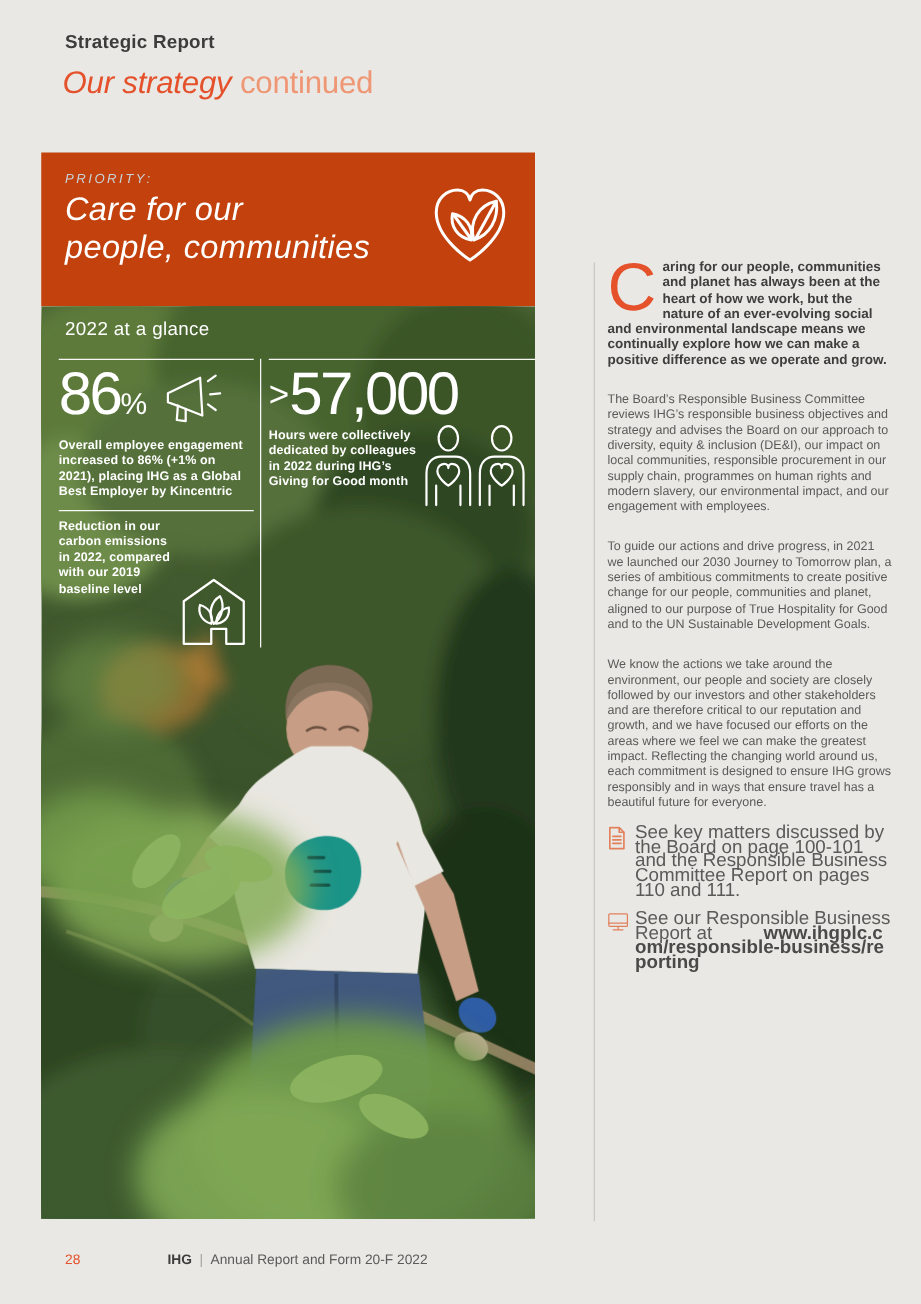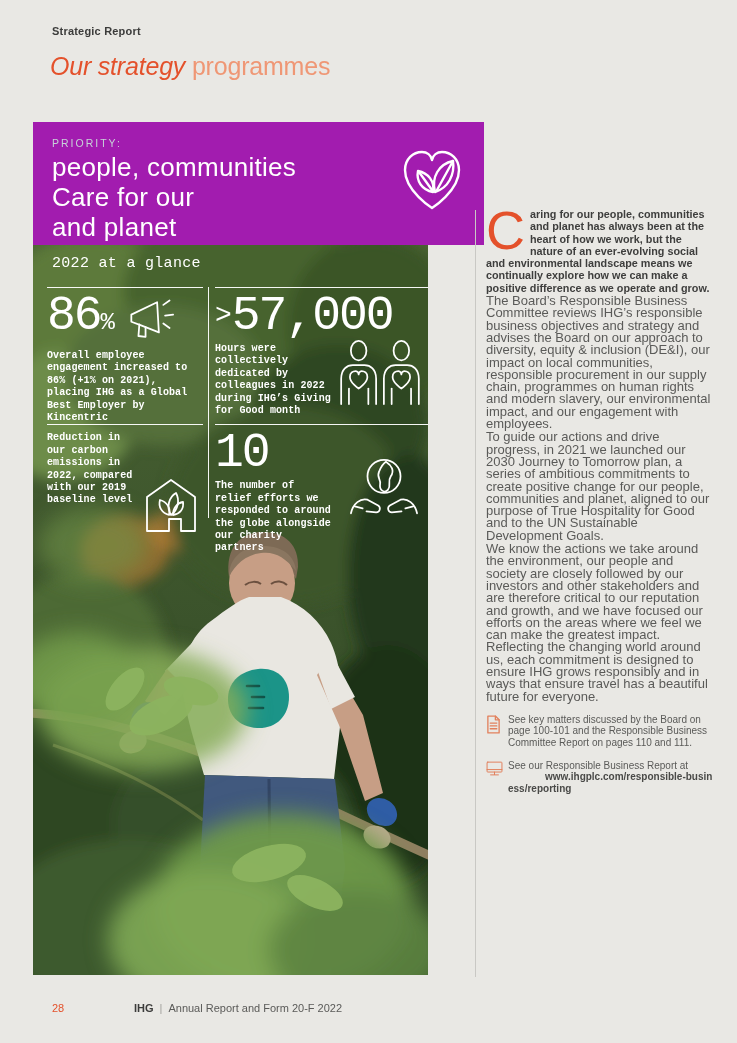--- a/index.html
+++ b/index.html
@@ -7,33 +7,33 @@
   body {
     background:#e9e8e4;
     font-family:"Liberation Sans", sans-serif;
     position:relative;
     overflow:hidden;
     color:#3d3d3c;
   }
   .abs { position:absolute; }
 
   
-  .eyebrow { left:52px; top:25px; font-size:11px; font-weight:bold; color:#3c3c3b; letter-spacing:.2px; }
+  .eyebrow { left:52px; top:25px; font-size:15px; font-weight:bold; color:#3c3c3b; letter-spacing:.2px; }
   .page-title { left:50px; top:52px; font-size:25px; letter-spacing:-.2px; }
   .page-title .main { color:#e4512b;font-style:italic; }
   .page-title .suffix { color:#ef9775; }
 
   
-  .banner { left:33px; top:122px; width:451px; height:123px; background:#a21caf; color:#fff; }
+  .banner { left:33px; top:122px; width:395px; height:123px; background:#c2410c; color:#fff;font-style:italic; }
   .banner-label { position:absolute; left:19px; top:15px; font-size:10.5px; letter-spacing:2px; color:#c7d3d8; }
   .banner-title { position:absolute; left:19px; top:30px; font-size:26px; line-height:30px; font-weight:400; letter-spacing:.3px; }
   .banner-icon { position:absolute; right:17px; top:24px; width:70px; height:70px; }
 
   
-  .photo { left:33px; top:245px; width:395px; height:730px; overflow:hidden;font-family:Liberation Mono, monospace; }
+  .photo { left:33px; top:245px; width:395px; height:730px; overflow:hidden; }
   .photo svg.scene { position:absolute; left:0; top:0; width:100%; height:100%; }
 
   .glance-heading { position:absolute; left:19px; top:10px; font-size:15px; color:#fff; letter-spacing:.3px; }
 
   .stats { position:absolute; left:14px; top:42px; width:381px; display:grid;
            grid-template-columns:156px 1fr; column-gap:12px; color:#fff; }
   .stat { border-top:1px solid rgba(255,255,255,.95); position:relative; padding-top:4px; min-height:121px; }
   .stat.r2 { min-height:112px; }
   .stats-divider { position:absolute; left:161px; top:0; width:1px; height:231px; background:rgba(255,255,255,.95); }
   .stat-number { font-size:48px; line-height:48px; letter-spacing:-2px; font-weight:400; white-space:nowrap; }
@@ -41,49 +41,48 @@
   .stat-number .unit { font-size:24px; letter-spacing:0; }
   .stat-caption { font-size:10px; line-height:12.4px; font-weight:bold; margin-top:3px; letter-spacing:.1px; }
   .num-row { display:flex; align-items:flex-start; }
   .icon-white { stroke:#fff; fill:none; stroke-width:2; stroke-linecap:round; stroke-linejoin:round; }
 
   
   .vrule { left:475px; top:210px; width:1px; height:767px; background:#c9c8c4; }
   .article { left:486px; top:208px; width:228px; }
   .intro { font-size:10.8px; line-height:12.3px; font-weight:bold; color:#3e3e3d; }
   .dropcap { float:left; font-size:54px; line-height:42px; height:40px; color:#e4512b; margin:1px 5px 0 0; font-weight:400; }
-  .article p.body { font-size:13px; line-height:12.3px; color:#5a5a58; margin-top:1px; }
+  .article p.body { font-size:10px; line-height:12.3px; color:#5a5a58; margin-top:20px; }
   .note { display:flex; margin-top:11px; }
   .note-icon { flex:0 0 22px; padding-top:1px; }
-  .note-text { font-size:10px; line-height:11.6px; color:#5a5a58; }
+  .note-text { font-size:15px; line-height:11.6px; color:#5a5a58; }
   .note-text .link { font-weight:bold; color:#4a4a48; word-break:break-all;margin-left:37px; }
   .icon-orange { stroke:#e2805c; fill:none; stroke-width:1.4; stroke-linecap:round; stroke-linejoin:round; }
 
   
   .footer { left:52px; top:1002px; width:640px; display:flex; align-items:center; font-size:11px; }
   .footer .pnum { color:#e4512b; width:53px; }
   .footer .brand { font-weight:bold; color:#3c3c3b;margin-left:29px; }
   .footer .sep { color:#a3a29e; margin:0 6px; }
   .footer .doc { color:#5a5a58; }
 </style>
 </head>
 <body>
 
 <div class="abs eyebrow">Strategic Report</div>
 <div class="abs page-title">
   <span class="main">Our strategy</span>
-  <span class="suffix"> </span><span class="suffix">programmes</span>
+  <span class="suffix"> </span><span class="suffix">continued</span>
 </div>
 
 <div class="abs banner">
   <div class="banner-label">PRIORITY:</div>
   <div class="banner-title">
+    <div>Care for our</div>
     <div>people, communities</div>
-    <div>Care for our</div>
-    <div>and planet</div>
   </div>
   <svg class="banner-icon icon-white" viewBox="0 0 70 70" style="stroke-width:2.4">
     <path d="M35 62 C35 62 8 45 8 24 C8 13 16 6 25 6 C30 6 34 9 35 14 C36 9 40 6 45 6 C54 6 62 13 62 24 C62 45 35 62 35 62 Z"></path>
     <path d="M38 46 C34 31 42 18 56 15 C58 29 51 42 38 46 Z"></path>
     <path d="M56 15 L40 44"></path>
     <path d="M36 46 C25 44 19 35 21 25 C31 27 38 35 36 46 Z"></path>
     <path d="M22 26 L35 44"></path>
   </svg>
 </div>
 
@@ -210,32 +209,20 @@
     <div class="stat r2">
       <div class="stat-caption" style="max-width:95px">Reduction in our carbon emissions in 2022, compared with our 2019 baseline level</div>
       <svg class="icon-white" viewBox="0 0 64 64" width="64" height="64" style="position:absolute;left:92px;top:46px;stroke-width:1.8">
         <path d="M8 60 L8 26 L32 9 L56 26 L56 60 L42 60 L42 48 L30 48 L30 60 Z"></path>
         <path d="M32 44 C27 36 30 26 37 22 C41 29 39 39 32 44 Z"></path>
         <path d="M30 44 C23 42 19 36 21 29 C28 31 32 37 30 44 Z"></path>
         <path d="M34 44 C34 37 38 32 44 31 C45 38 41 43 34 44 Z"></path>
       </svg>
     </div>
 
-    <div class="stat r2">
-      <div class="stat-number"><span>10</span></div>
-      <div class="stat-caption" style="max-width:118px">The number of relief efforts we responded to around the globe alongside our charity partners</div>
-      <svg class="icon-white" viewBox="0 0 76 72" width="74" height="70" style="position:absolute;left:132px;top:28px;stroke-width:1.8">
-        <circle cx="38" cy="24" r="17"></circle>
-        <path d="M40 9 C46 13 49 18 45 24 C41 30 46 33 42 38 C38 42 33 38 34 32 C35 27 30 25 33 19 C35 14 37 11 40 9 Z"></path>
-        <path d="M4 62 C6 52 14 46 21 48 L32 54 C35 56 34 61 30 61 L20 60"></path>
-        <path d="M8 55 L16 57"></path>
-        <path d="M72 62 C70 52 62 46 55 48 L44 54 C41 56 42 61 46 61 L56 60"></path>
-        <path d="M68 55 L60 57"></path>
-      </svg>
-    </div>
   </div>
 </div>
 
 <div class="abs vrule"></div>
 <div class="abs article">
   <p class="intro"><span class="dropcap">C</span><span>aring for our people, communities and planet has always been at the heart of how we work, but the nature of an ever-evolving social and environmental landscape means we continually explore how we can make a positive difference as we operate and grow.</span></p>
   <p class="body">The Board’s Responsible Business Committee reviews IHG’s responsible business objectives and strategy and advises the Board on our approach to diversity, equity &amp; inclusion (DE&amp;I), our impact on local communities, responsible procurement in our supply chain, programmes on human rights and modern slavery, our environmental impact, and our engagement with employees.</p>
   <p class="body">To guide our actions and drive progress, in 2021 we launched our 2030 Journey to Tomorrow plan, a series of ambitious commitments to create positive change for our people, communities and planet, aligned to our purpose of True Hospitality for Good and to the UN Sustainable Development Goals.</p>
   <p class="body">We know the actions we take around the environment, our people and society are closely followed by our investors and other stakeholders and are therefore critical to our reputation and growth, and we have focused our efforts on the areas where we feel we can make the greatest impact. Reflecting the changing world around us, each commitment is designed to ensure IHG grows responsibly and in ways that ensure travel has a beautiful future for everyone.</p>
 

